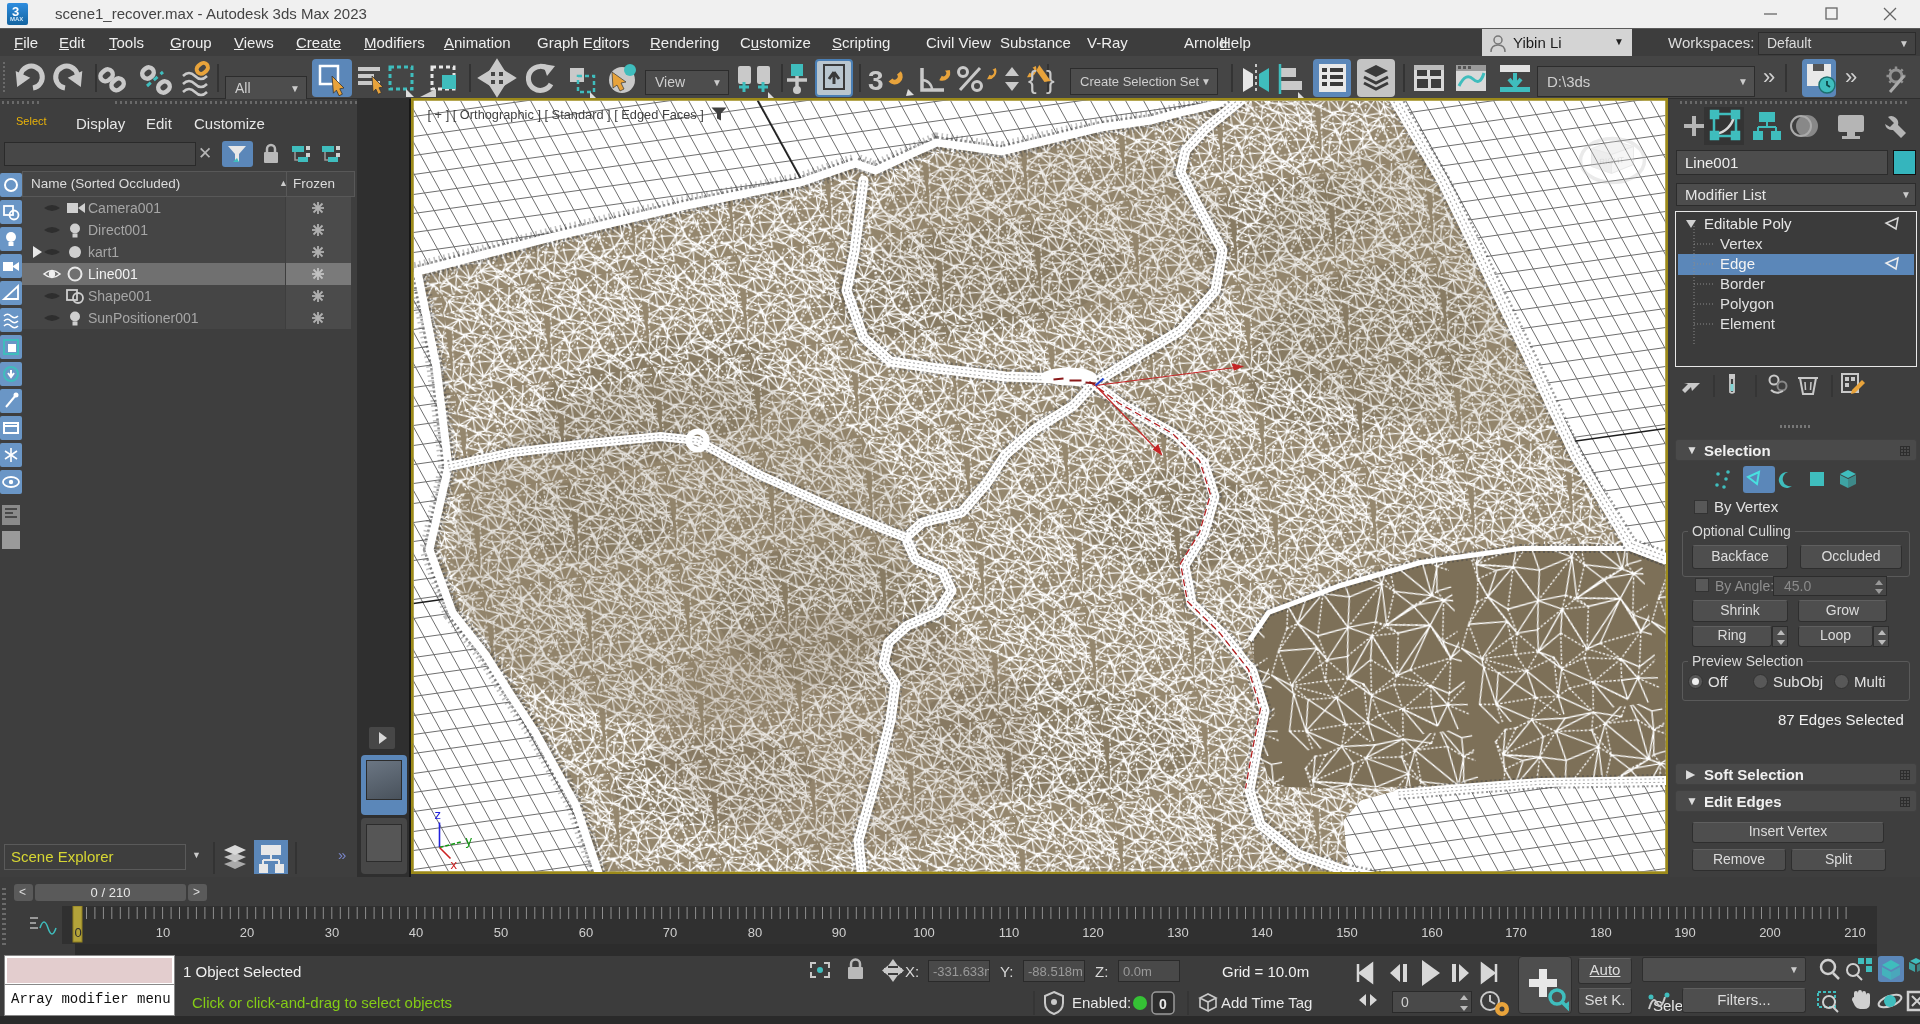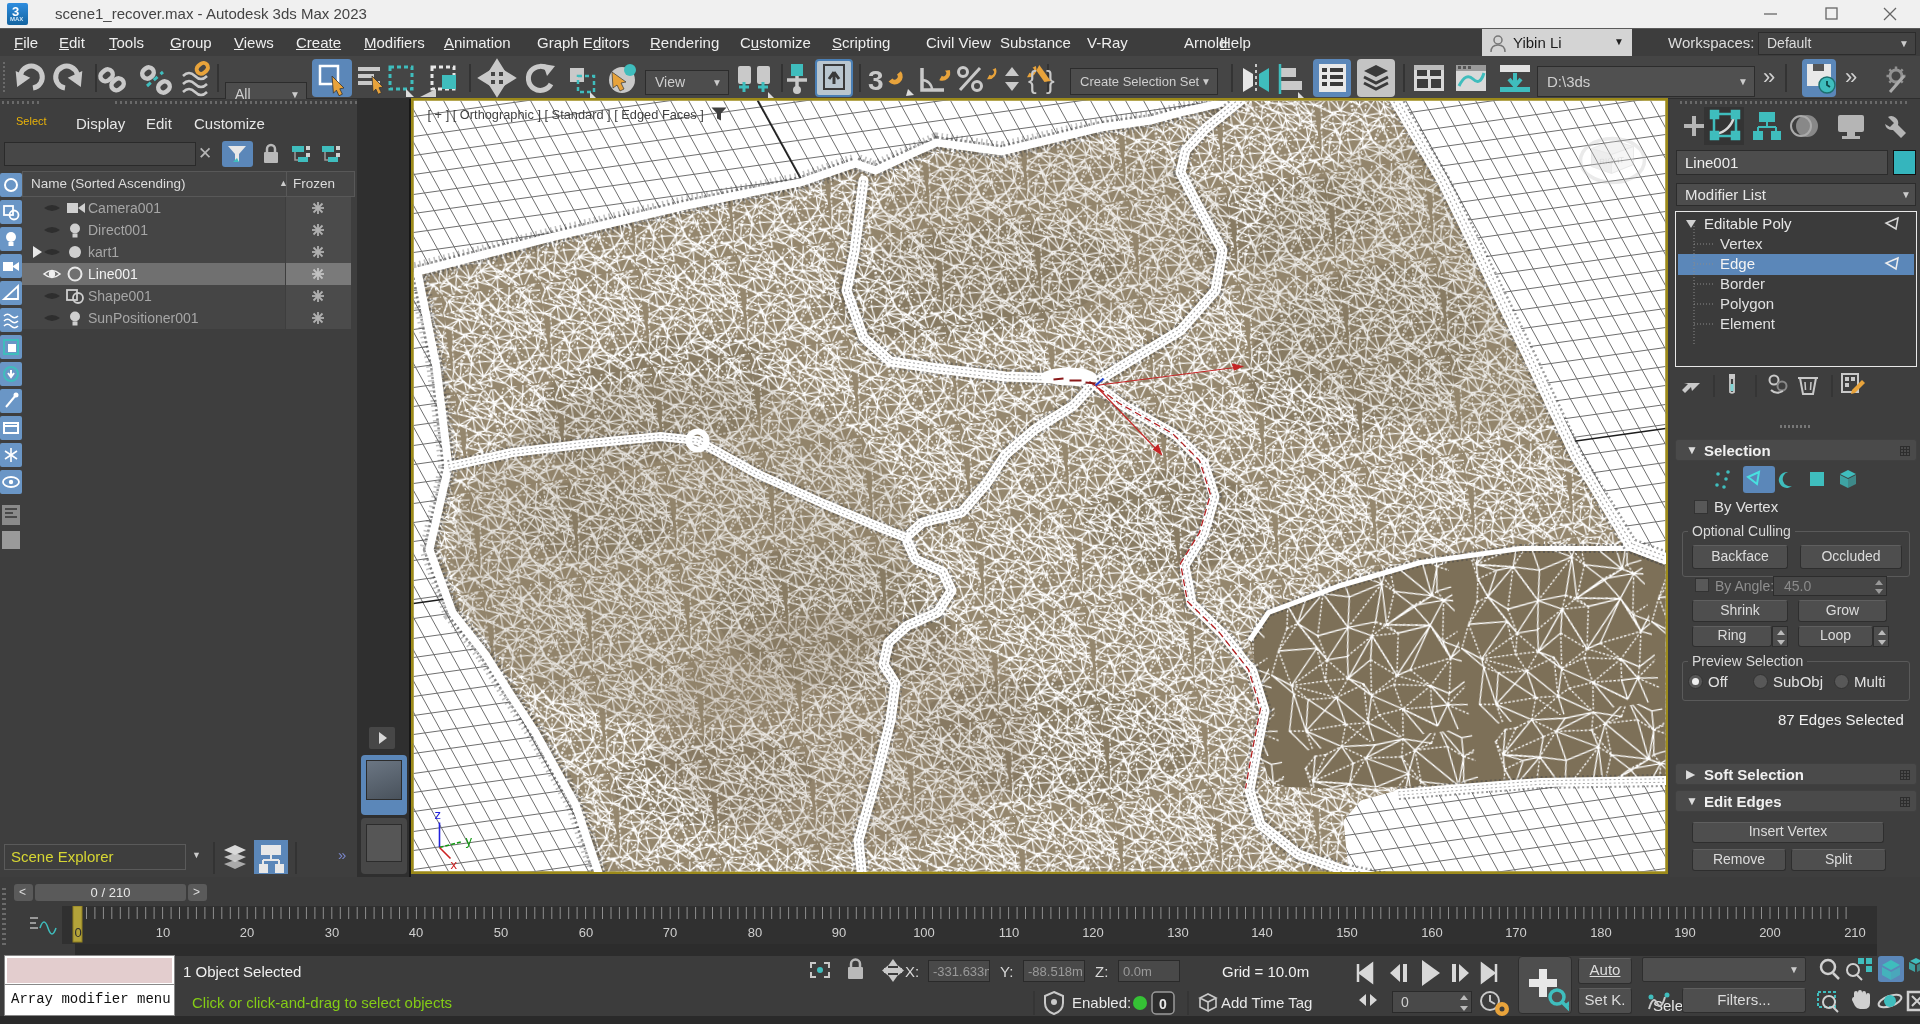--- a/index.html
+++ b/index.html
@@ -48,21 +48,21 @@
    <div class="txt" style="left:31px;top:5px;font-size:15px;color:#1c1c1c;">Yibin Li</div>
    <div class="txt" style="left:132px;top:7px;font-size:10px;color:#222;">▼</div>
  </div>
  <div class="txt" style="left:1668px;top:5px;font-size:15px;color:#dddddd;">Workspaces:</div>
  <div class="abs" style="left:1758px;top:3px;width:158px;height:23px;background:#434343;border:1px solid #2c2c2c;">
    <div class="txt" style="left:8px;top:2px;font-size:14px;color:#dcdcdc;">Default</div>
    <div class="txt" style="left:140px;top:5px;font-size:10px;color:#ccc;">▼</div>
  </div>
 </div>
     <div class="abs" style="left:0;top:56px;width:1920px;height:43px;background:#454545;border-bottom:1px solid #2e2e2e;">
-      <div class="abs" style="left:225px;top:26px;width:82px;height:25px;background:#4d4d4d;border:1px solid #2c2c2c;">
+      <div class="abs" style="left:225px;top:20px;width:82px;height:25px;background:#4d4d4d;border:1px solid #2c2c2c;">
         <div class="txt" style="left:9px;top:3px;font-size:14px;color:#cfcfcf;">All</div>
         <div class="txt" style="left:64px;top:6px;font-size:10px;color:#ccc;">▼</div>
       </div>
       <div class="abs" style="left:645px;top:14px;width:84px;height:25px;background:#4d4d4d;border:1px solid #2c2c2c;">
         <div class="txt" style="left:9px;top:3px;font-size:14px;color:#cfcfcf;">View</div>
         <div class="txt" style="left:66px;top:6px;font-size:10px;color:#ccc;">▼</div>
       </div>
       <div class="abs" style="left:1070px;top:12px;width:148px;height:27px;background:#4d4d4d;border:1px solid #2c2c2c;">
         <div class="txt" style="left:9px;top:5px;font-size:13px;color:#cfcfcf;">Create Selection Set</div>
         <div class="txt" style="left:130px;top:7px;font-size:10px;color:#ccc;">▼</div>
@@ -253,21 +253,21 @@
       <div class="abs" style="left:115px;top:2px;width:270px;height:3px;background-image:repeating-linear-gradient(90deg,#6a6a6a 0 2px,transparent 2px 5px);"></div>
       <div class="abs" style="left:2px;top:2px;width:40px;height:3px;background-image:repeating-linear-gradient(90deg,#6a6a6a 0 2px,transparent 2px 5px);"></div>
       <div class="txt" style="left:16px;top:16px;font-size:11px;color:#eab308;">Select</div>
       <div class="txt" style="left:76px;top:16px;font-size:15px;color:#e6e6e6;">Display</div>
       <div class="txt" style="left:146px;top:16px;font-size:15px;color:#e6e6e6;">Edit</div>
       <div class="txt" style="left:194px;top:16px;font-size:15px;color:#e6e6e6;">Customize</div>
       <div class="abs" style="left:4px;top:43px;width:192px;height:24px;background:#474747;border:1px solid #2a2a2a;"></div>
       <div class="txt" style="left:198px;top:44px;font-size:17px;color:#b5b5b5;">✕</div>
       <div class="abs" style="left:222px;top:42px;width:31px;height:26px;background:#5b87b9;border-radius:3px;"></div>
       <div class="abs" style="left:22px;top:72px;width:333px;height:26px;background:#454545;border:1px solid #585858;">
-        <div class="txt" style="left:8px;top:4px;font-size:13.5px;color:#dcdcdc;">Name (Sorted Ascending)</div>
+        <div class="txt" style="left:8px;top:4px;font-size:13.5px;color:#dcdcdc;">Name (Sorted Occluded)</div>
         <div class="txt" style="left:256px;top:6px;font-size:9px;color:#ccc;">▲</div>
         <div class="abs" style="left:263px;top:0;width:1px;height:26px;background:#585858;"></div>
         <div class="txt" style="left:270px;top:4px;font-size:13.5px;color:#dcdcdc;">Frozen</div>
       </div>
       <div class="abs" style="left:22px;top:98px;width:263px;height:22px;background:#454545;"></div>
       <div class="abs" style="left:286px;top:98px;width:65px;height:22px;background:#4b4b4b;"></div>
       <div class="txt" style="left:88px;top:101px;font-size:14px;color:#a6a6a6;">Camera001</div>
       <div class="abs" style="left:22px;top:120px;width:263px;height:22px;background:#454545;"></div>
       <div class="abs" style="left:286px;top:120px;width:65px;height:22px;background:#4b4b4b;"></div>
       <div class="txt" style="left:88px;top:123px;font-size:14px;color:#a6a6a6;">Direct001</div>

